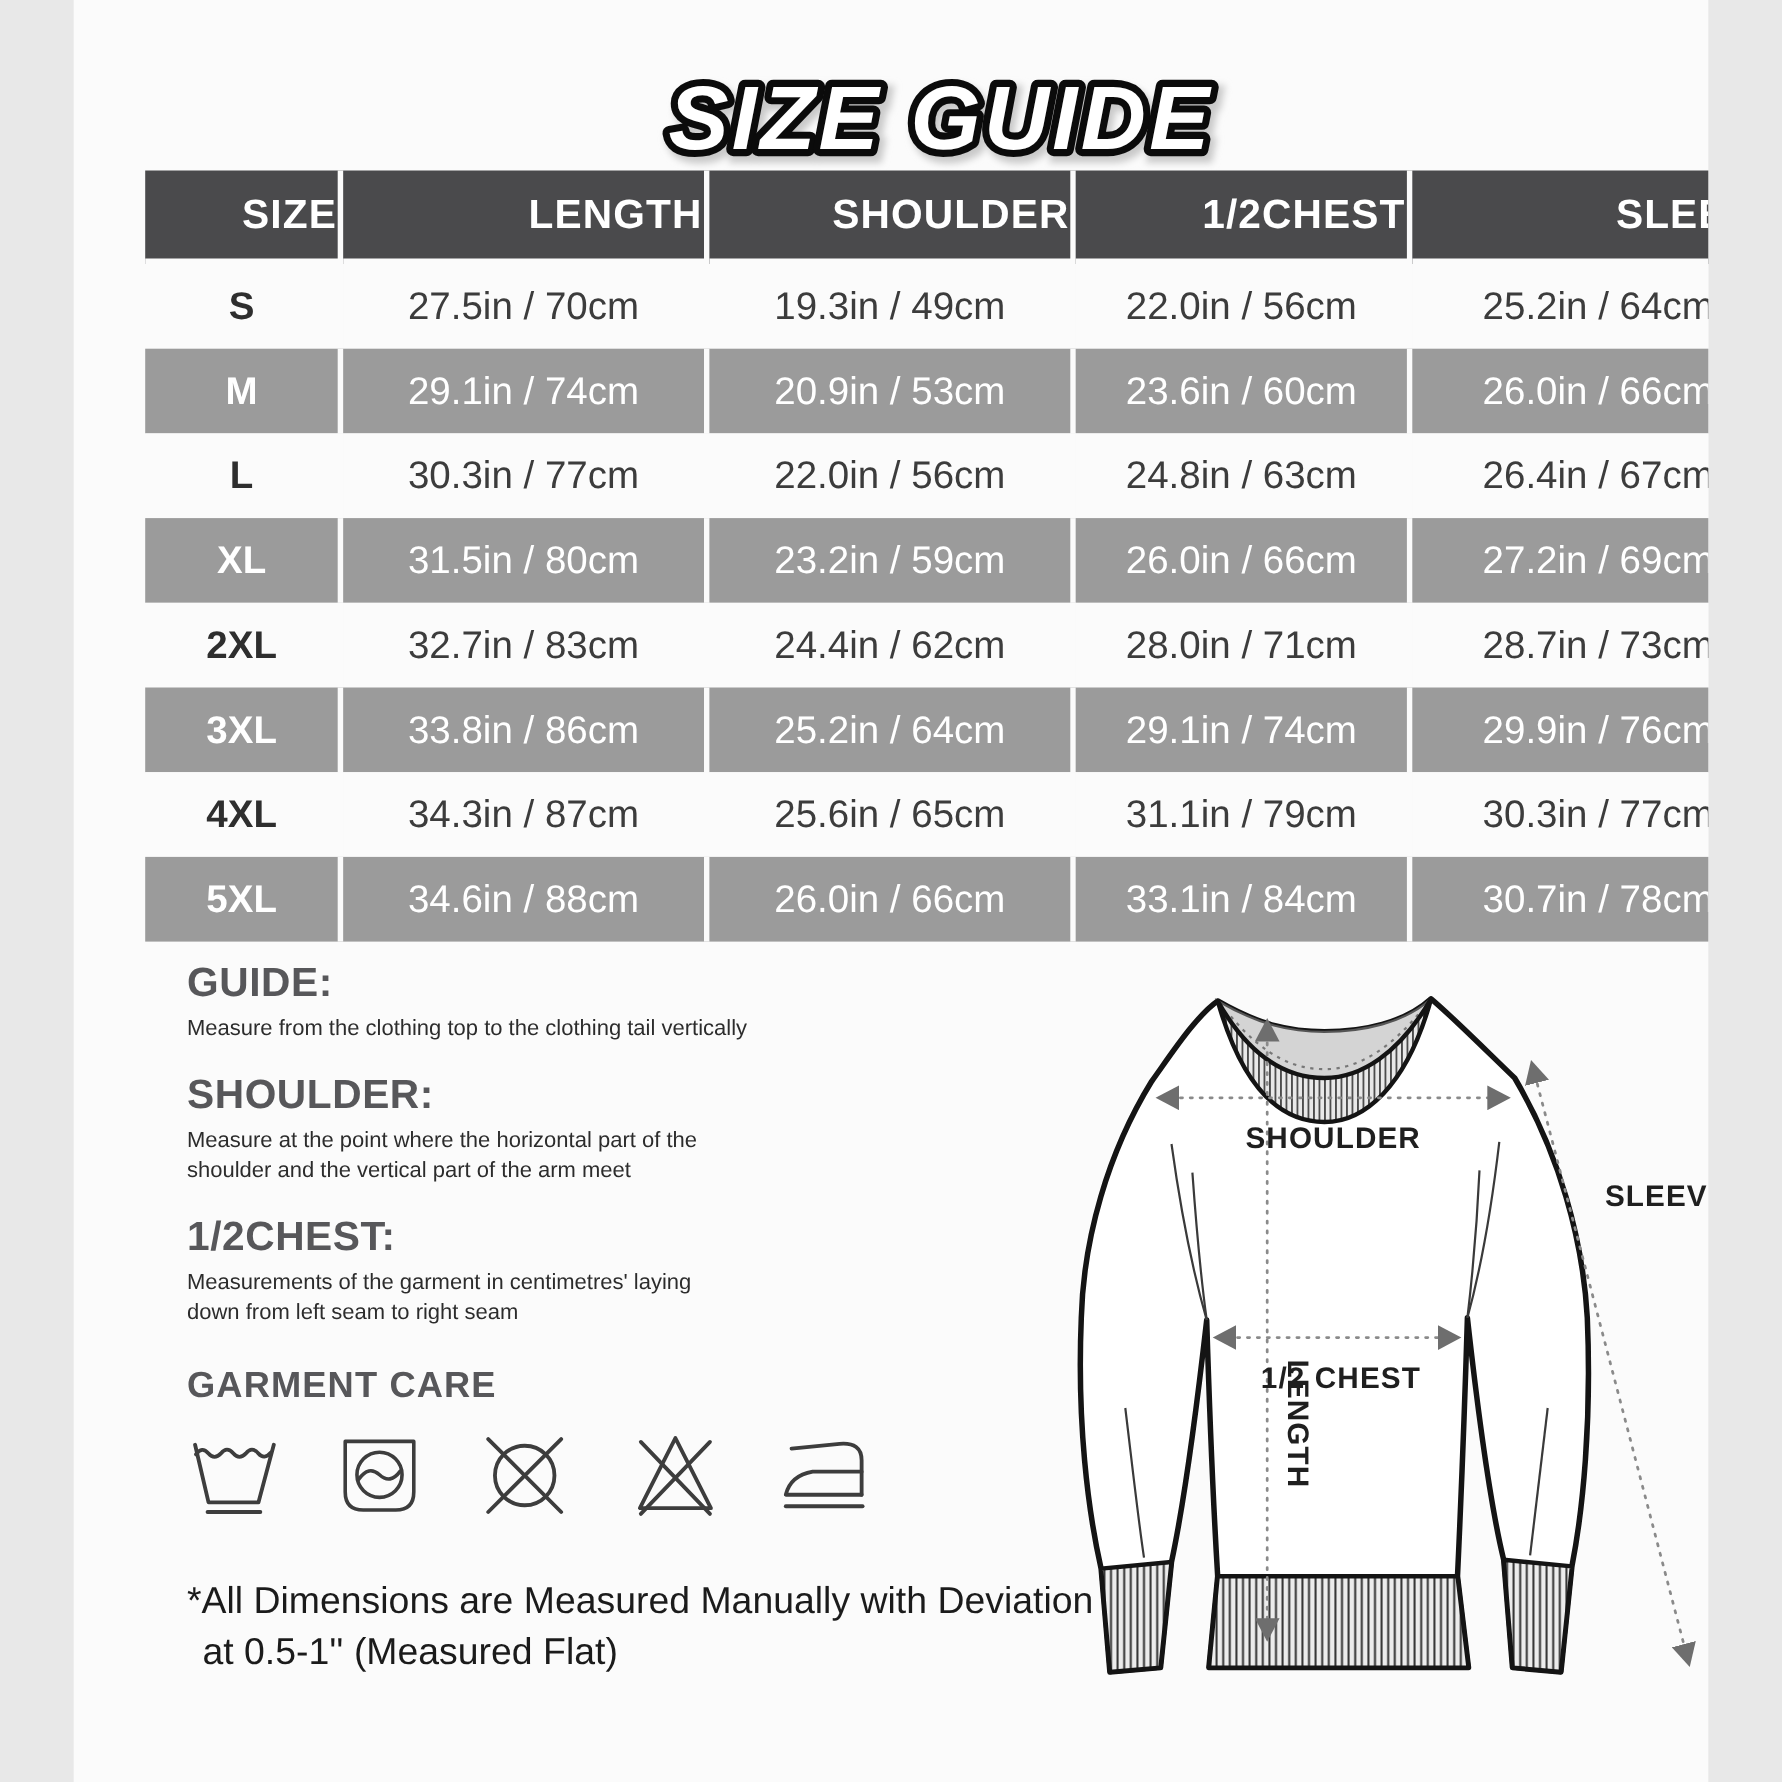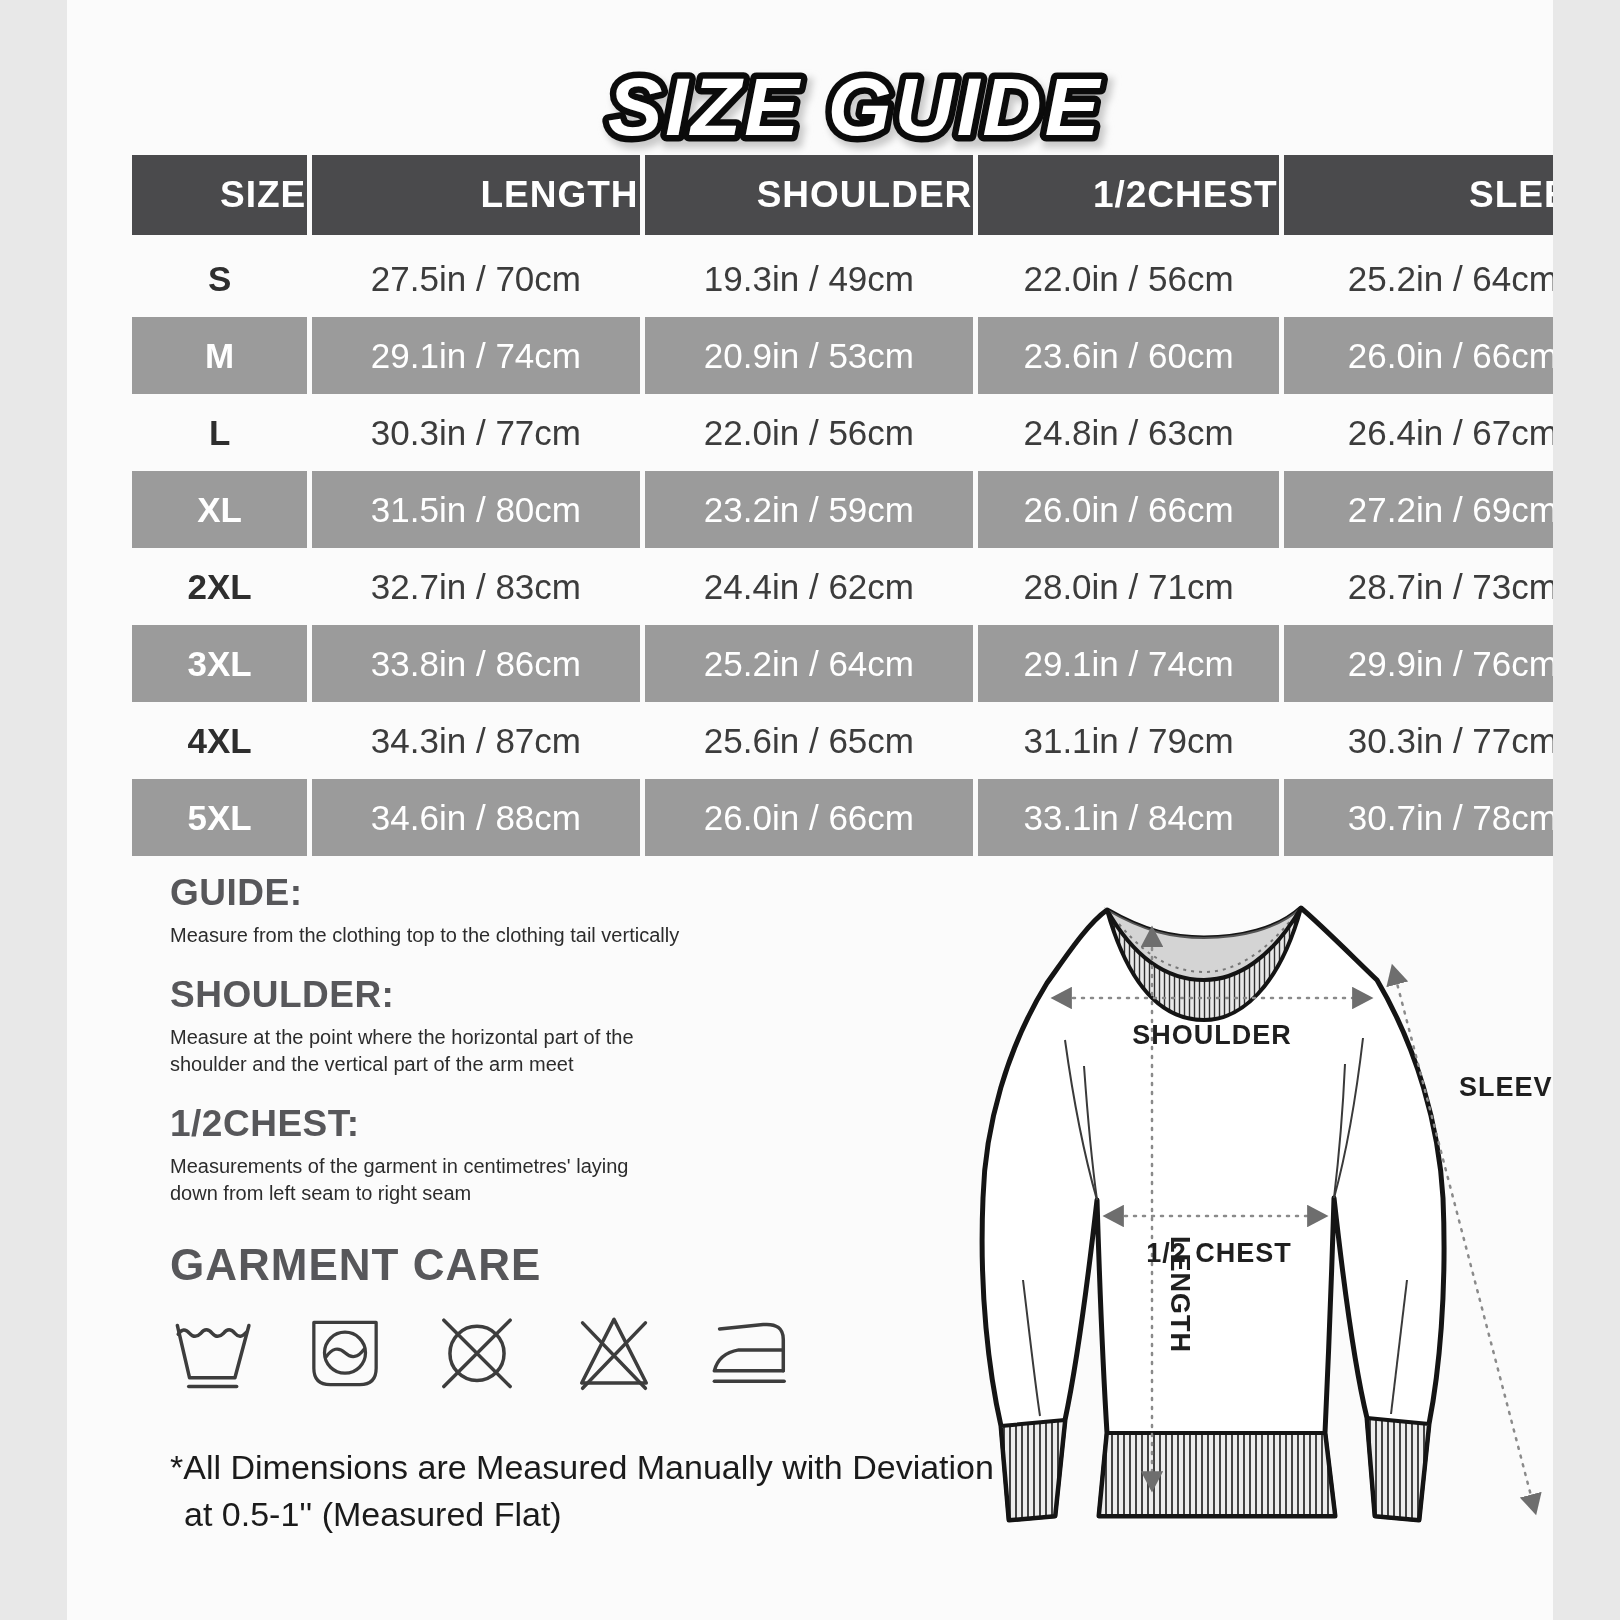--- a/index.html
+++ b/index.html
@@ -33,21 +33,21 @@
   .info-col{position:absolute;left:103px;top:872px;width:900px;}
   .def-term{
     font-size:37px;font-weight:bold;color:#57575a;
     margin:26px 0 8px;letter-spacing:.5px;
   }
   .def-term.first{margin-top:0;}
   .def-line{
     font-size:20px;color:#2c2c2c;line-height:1.32;white-space:nowrap;
   }
   .care-heading{
-    font-size:44px;font-weight:bold;color:#57575a;
+    font-size:33px;font-weight:bold;color:#57575a;
     margin:34px 0 18px;letter-spacing:1px;
   }
   .care-icons{display:flex;align-items:flex-end;gap:46px;}
   .care-icon{display:inline-block;}
   .care-icon svg{display:block;}
   .footnote{
     margin:40px 0 4px;font-size:34px;color:#1b1b1b;line-height:1.38;white-space:nowrap;
   }
   .fn2{padding-left:14px;}
   

